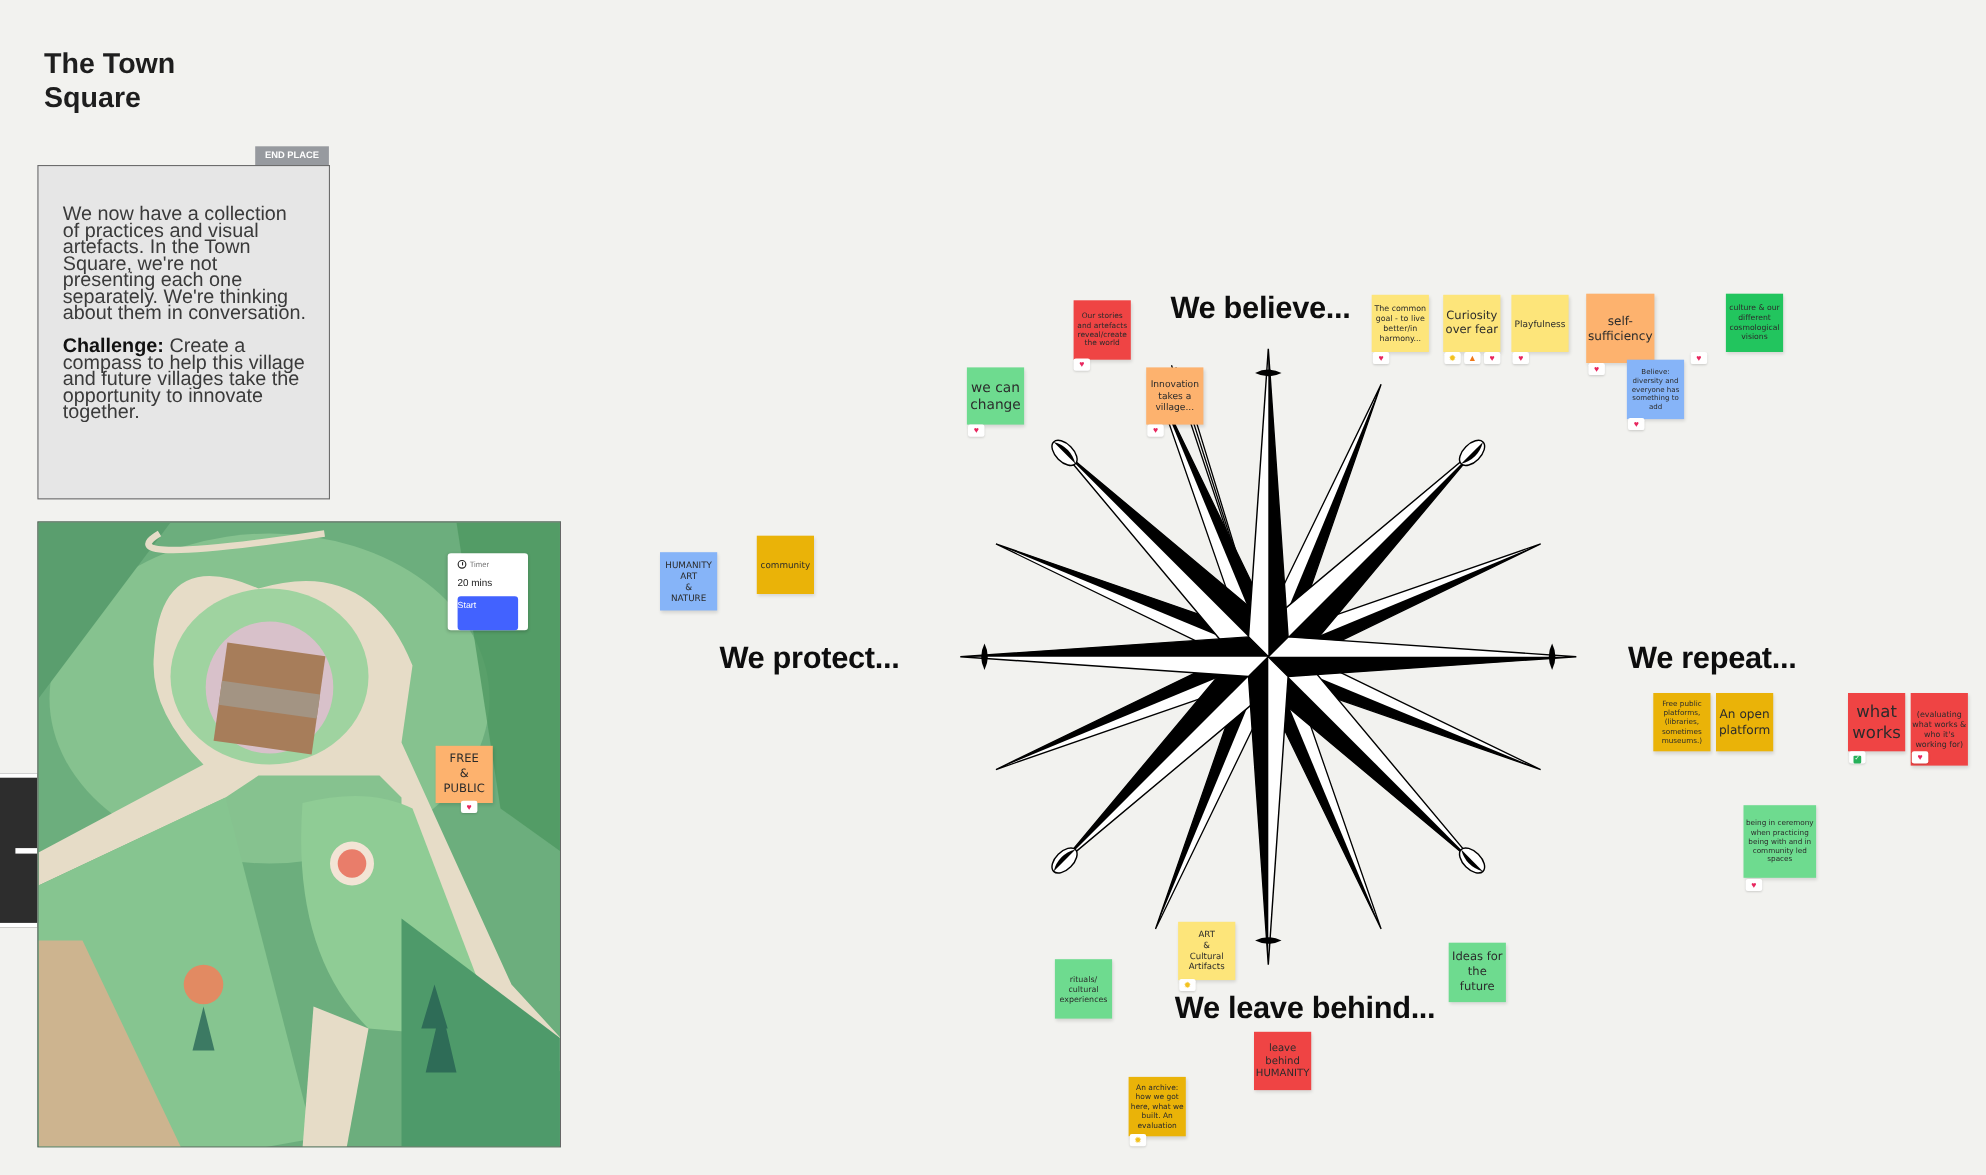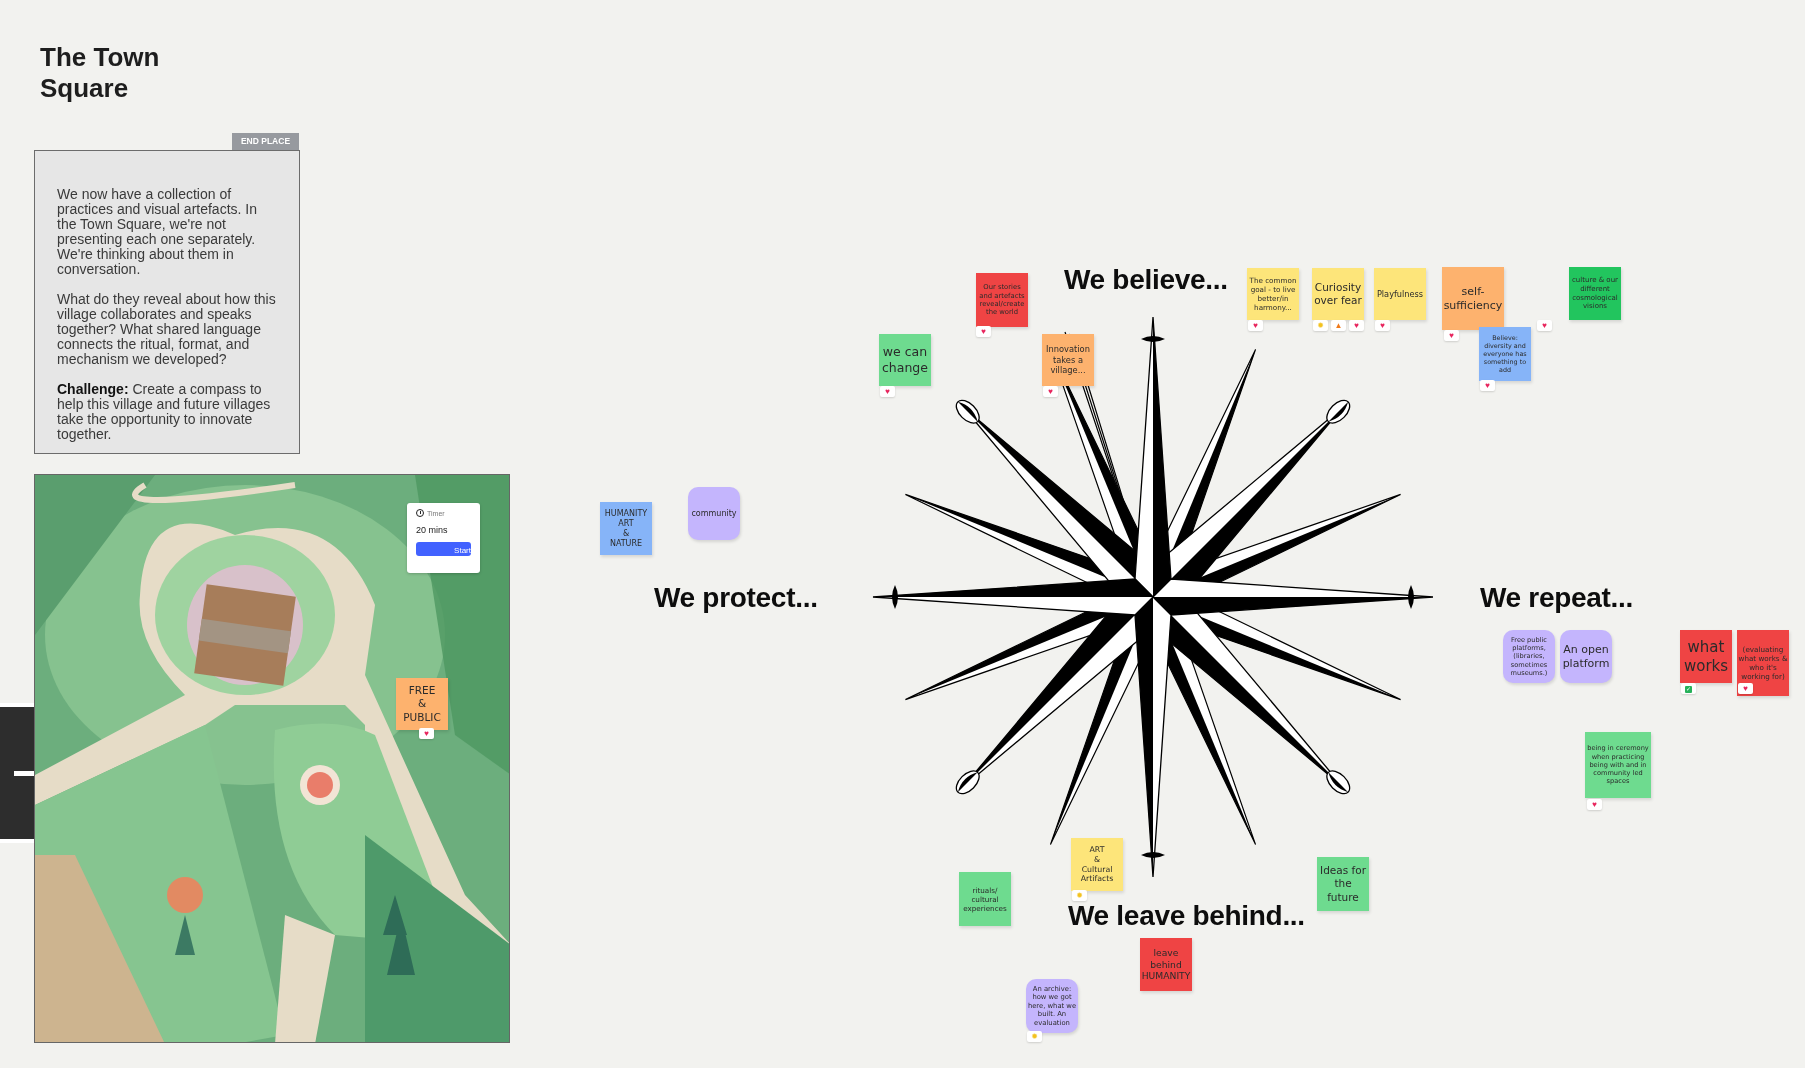--- a/index.html
+++ b/index.html
@@ -2,65 +2,64 @@
 <html><head>
 <meta charset="utf-8">
 <style>
   * { box-sizing: border-box; margin: 0; padding: 0; }
   html, body { width: 1805px; height: 1068px; overflow: hidden; }
   body { background: #f2f2ef; font-family: "Liberation Sans", sans-serif; position: relative; color: #1a1a1a; }
   .abs { position: absolute; }
 
   .title { left: 40px; top: 42px; font-size: 26px; font-weight: bold; line-height: 31px; color: #1e1e1e; width: 150px; }
   .end-tag { left: 232px; top: 133px; width: 67px; height: 17px; background: #979a9f; color: #fff; font-size: 8.5px; font-weight: bold; text-align: center; line-height: 17px; }
-  .info-card { left: 34px; top: 150px; width: 266px; height: 304px; background: #e6e6e6; border: 1.5px solid #6c6c6c; padding: 36px 20px 28px 22px; font-size: 14px; line-height: 15px; color: #3a3a3a; }
+  .info-card { left: 34px; top: 150px; width: 266px; height: 304px; background: #e6e6e6; border: 1.5px solid #6c6c6c; padding: 36px 20px 28px 22px; font-size: 18px; line-height: 15px; color: #3a3a3a; }
   .info-card p { margin-bottom: 15px; }
   .info-card b { color: #111; }
 
   .map { left: 34px; top: 474px; width: 476px; height: 569px; border: 1px solid #666; overflow: hidden; background: #6fb07e; }
   .map svg { display: block; }
 
   .side-handle { left: 0; top: 703px; width: 34px; height: 140px; background: #2d2d2d; }
   .side-handle .bar { position: absolute; left: 0; width: 34px; height: 4px; background: #fff; }
   .side-handle .tick { position: absolute; left: 14px; top: 68px; width: 20px; height: 5px; background: #fff; }
 
   .timer { left: 407px; top: 503px; width: 73px; height: 70px; background: #fff; border-radius: 3px; box-shadow: 0 1px 3px rgba(0,0,0,.2); padding: 6px 9px; }
   .timer .lbl { font-size: 7px; color: #777; display: flex; align-items: center; gap: 3px; }
   .timer .clock { width: 8px; height: 8px; border: 1.3px solid #222; border-radius: 50%; position: relative; }
   .timer .clock::after { content: ""; position: absolute; left: 2.5px; top: 1px; width: 1px; height: 3px; background: #222; }
   .timer .val { font-size: 9px; font-weight: normal; margin-top: 8px; }
-  .timer .btn { margin-top: 7px; height: 14px; background: #4262ff; color: #fff; font-size: 8px; text-align: right; line-height: 17px; border-radius: 3px; cursor: pointer; }
+  .timer .btn { margin-top: 7px; height: 31px; background: #4262ff; color: #fff; font-size: 8px; text-align: left; line-height: 17px; border-radius: 3px; cursor: pointer; }
 
   .sticky { position: absolute; display: flex; align-items: center; justify-content: center; text-align: center; color: #2b2b2b; box-shadow: 1px 2px 3px rgba(0,0,0,.12); padding: 0; line-height: 1.25; font-family: "DejaVu Sans", sans-serif; }
   .yellow { background: #fde57a; }
   .pink { background: #ef4444; }
   .green { background: #6edb8f; }
   .orange { background: #fdb26e; }
-  .lblue { background: #c4b5fd; border-radius: 10px; }
+  .lblue { background: #eab308; }
   .blue { background: #86b4f8; }
   .violet { background: #22c55e; margin-left: 33px; }
 
   .reactions { position: absolute; display: flex; gap: 3px; }
   .rx { width: 15px; height: 11px; background: #fff; border-radius: 2px; box-shadow: 0 1px 2px rgba(0,0,0,.15); font-size: 8px; line-height: 11px; text-align: center; cursor: pointer; }
   .rx.heart { color: #e8265e; }
   .rx.sun { color: #f3c21f; }
   .rx.fire { color: #f07a1a; }
   .rx.check { color: #fff; }
   .rx.check span { display: inline-block; width: 7px; height: 7px; background: #27b15a; color: #fff; font-size: 6px; line-height: 7px; border-radius: 1px; }
 
   .heading { position: absolute; font-size: 28px; font-weight: bold; color: #0d0d0d; white-space: nowrap; letter-spacing: -0.3px; }
 </style>
 </head>
 <body>
 
 <div class="abs title">The Town Square</div>
 <div class="abs end-tag">END PLACE</div>
 <div class="abs info-card">
   <p>We now have a collection of practices and visual artefacts. In the Town Square, we're not presenting each one separately. We're thinking about them in conversation.</p>
-  <p> What do they reveal about how this village collaborates and speaks together? What shared language connects the ritual, format, and mechanism we developed?</p>
   <p><b>Challenge:</b><span> Create a compass to help this village and future villages take the opportunity to innovate together.</span></p>
 </div>
 
 <div class="abs side-handle">
   <div class="bar" style="top:0"></div>
   <div class="tick"></div>
   <div class="bar" style="top:136px"></div>
 </div>
 
 <div class="abs map">

